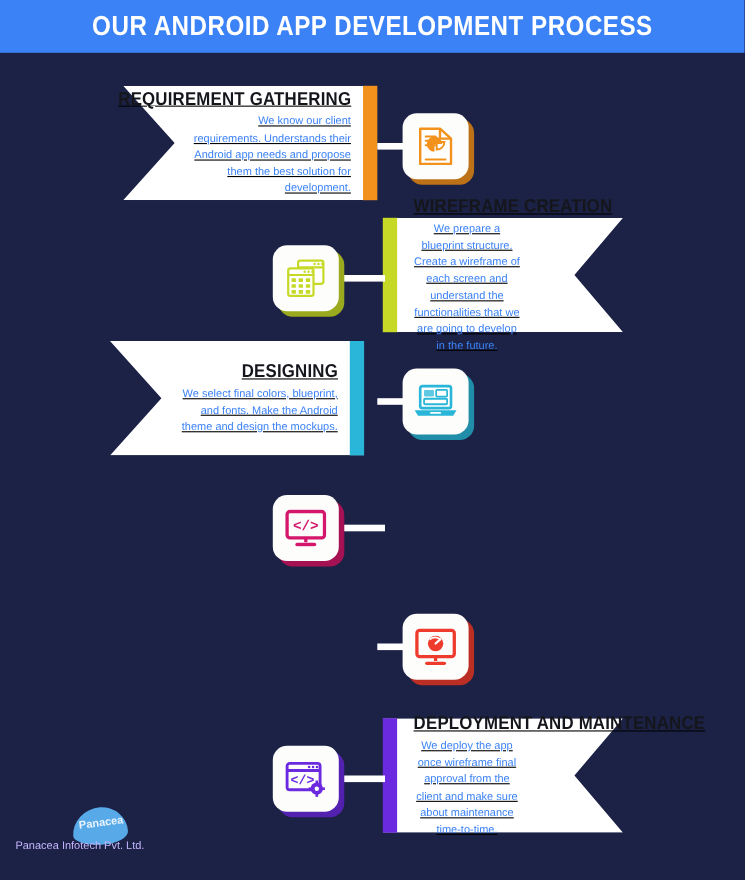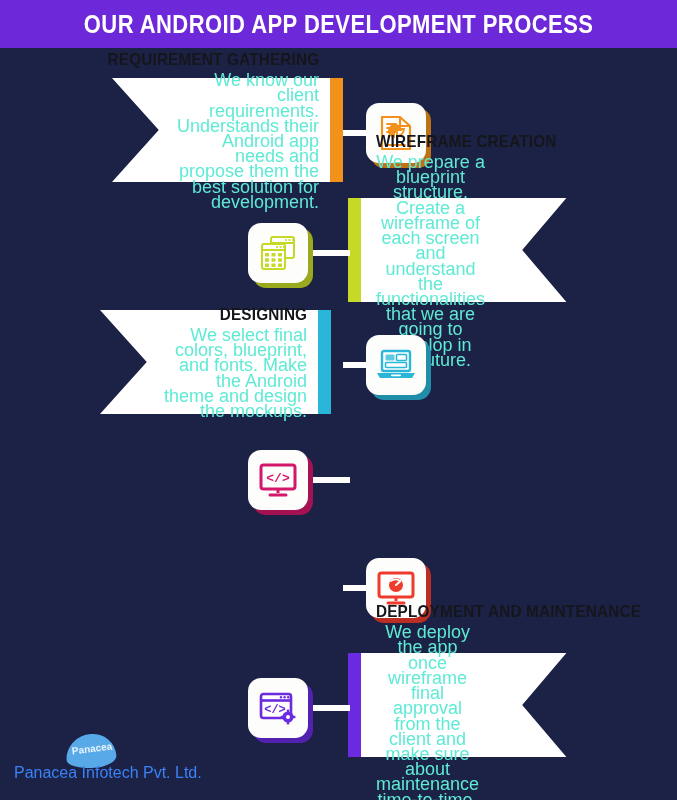--- a/index.html
+++ b/index.html
@@ -5,21 +5,21 @@
   html,body{margin:0;padding:0;}
   body{
     width:677px;height:800px;
     background:#1c2246;
     font-family:"Liberation Sans", sans-serif;
     overflow:hidden;
     position:relative;
   }
   .header{
     width:677px;height:48px;
-    background:#6d28d9;
+    background:#3b82f6;
     display:flex;align-items:center;justify-content:center;
   }
   .header-title{
     color:#ffffff;
     font-family:"Liberation Sans Narrow","Liberation Sans",sans-serif;
     font-weight:bold;
     font-size:25px;
     letter-spacing:.5px;
     transform:scaleX(.88);
     white-space:nowrap;
@@ -41,40 +41,41 @@
     clip-path:polygon(0 0, 100% 0, 100% 0, 84% 0, 67% 50%, 84% 100%, 100% 100%, 0 100%);
   }
   .accent{position:absolute;top:0;height:100%;width:13px;}
   .step.right .accent{right:0;}
   .step.left  .accent{left:0;}
 
   .content{
     position:absolute;top:0;height:100%;
     display:flex;flex-direction:column;justify-content:center;
     box-sizing:border-box;
+    text-decoration:underline;
   }
   .step.right .content{right:24px;left:105px;text-align:right;align-items:flex-end;}
   .step.left  .content{left:28px;right:135px;text-align:center;align-items:flex-start;}
 
   .step-title{
     color:#15161c;
     font-family:"Liberation Sans Narrow","Liberation Sans",sans-serif;
     font-weight:bold;
     font-size:17px;
     letter-spacing:.2px;
     transform:scaleX(.9);
     transform-origin:inherit;
     margin-bottom:3px;
     white-space:nowrap;
   }
   .step.right .step-title{transform-origin:right center;}
   .step.left  .step-title{transform-origin:left center;}
   .step-desc{
-    color:#5eead4;
-    font-size:18px;
+    color:#3b82f6;
+    font-size:10px;
     line-height:15.2px;
   }
 
   
   .connector{position:absolute;top:50%;height:6px;background:#ffffff;}
   .icon-box{
     position:absolute;top:50%;transform:translateY(-50%);
     width:60px;height:60px;border-radius:13px;
     background:#fdfdfb;
     display:flex;align-items:center;justify-content:center;
@@ -93,21 +94,21 @@
     border-radius:52% 48% 46% 54% / 72% 68% 32% 28%;
     transform:rotate(-4deg);
   }
   .logo-word{
     position:absolute;left:70px;top:9px;width:44px;
     text-align:center;color:#e8f4ff;font-size:10px;font-weight:bold;
     transform:rotate(-7deg);
   }
   .footer-name{
     position:absolute;left:14px;top:30px;
-    color:#3b82f6;font-size:16px;
+    color:#c4b5fd;font-size:10px;
   }
 </style>
 </head>
 <body>
 
 <div class="header">
   <div class="header-title">OUR ANDROID APP DEVELOPMENT PROCESS</div>
 </div>
 
 <div class="steps" id="steps-container">

